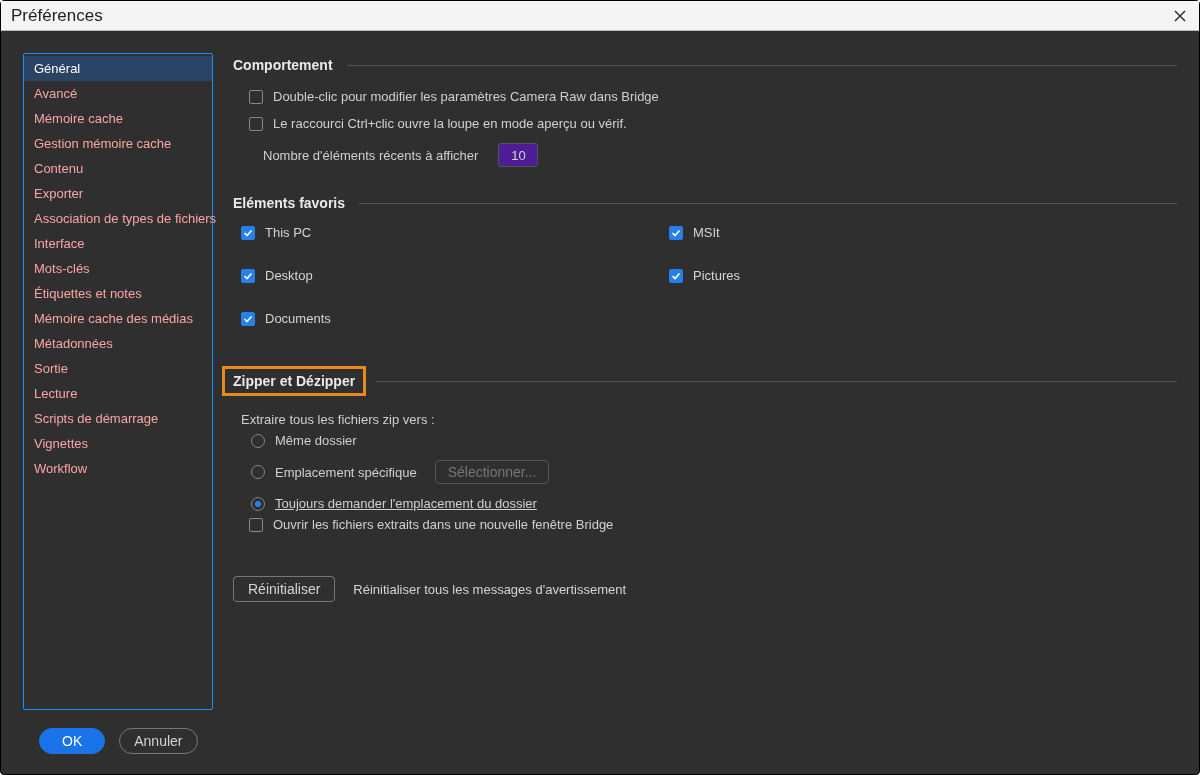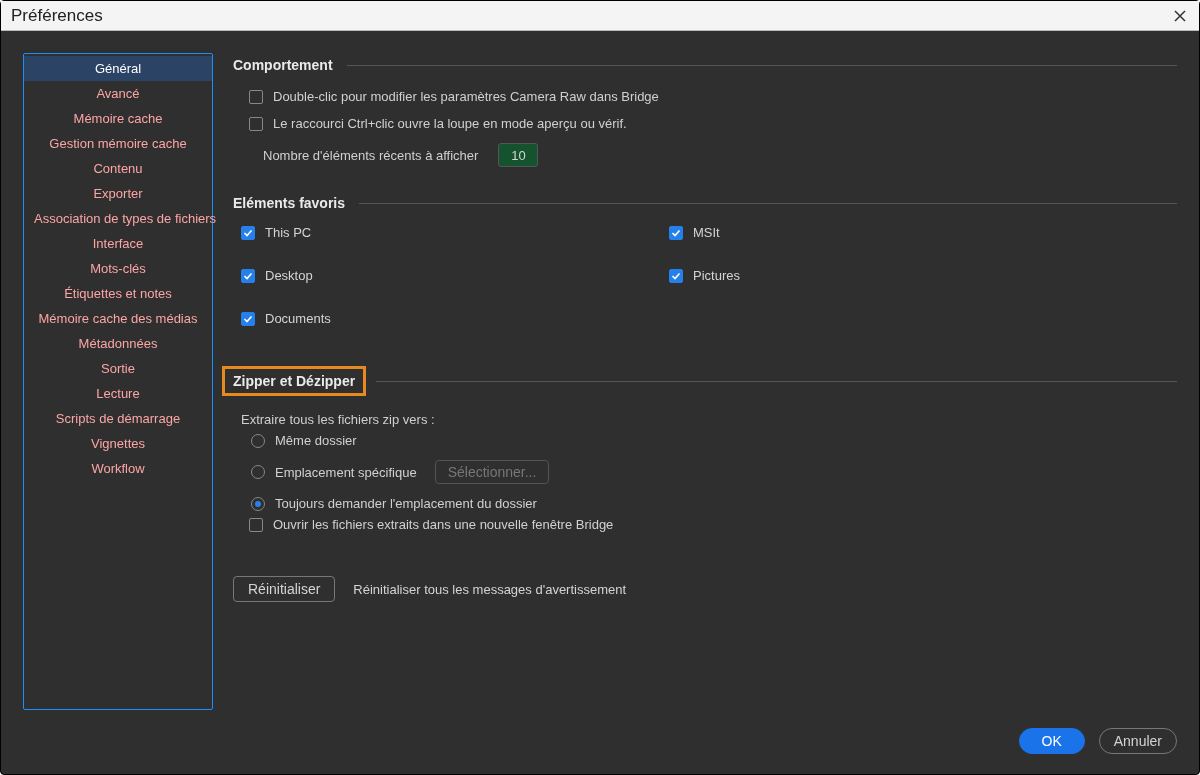--- a/index.html
+++ b/index.html
@@ -41,21 +41,21 @@
     padding: 22px 22px 18px 22px;
     gap: 20px;
     background: #2f2f2f;
   }
 
   .sidebar {
     width: 190px;
     border: 1px solid #1a8fff;
     border-radius: 2px;
     padding: 2px 0;
-    display: flex; flex-direction: column; text-align: center;
+    display: flex; flex-direction: column;
   }
   .sidebar-item {
     padding: 5px 10px;
     color: #fca5a5;
     cursor: pointer;
     font-size: 13px;
     white-space: nowrap;
   }
   .sidebar-item.selected {
     background: #2b4364;
@@ -127,21 +127,21 @@
   }
   .radio.selected::after {
     content: "";
     width: 6px; height: 6px;
     border-radius: 50%;
     background: #2680eb;
   }
 
   .num-input {
     width: 40px; height: 24px;
-    background: #14532d;
+    background: #4c1d95;
     border: 1px solid #555;
     border-radius: 3px;
     color: #d4d4d4;
     text-align: center;
     font-size: 13px;
     display:flex; align-items:center; justify-content:center;
     margin-left: 10px;
   }
 
   .btn {
@@ -175,22 +175,22 @@
   }
 
   .extract-group { margin-top: 6px; margin-left: 10px; display:flex; flex-direction:column; gap:12px;}
 
   .reset-row {
     display:flex; align-items:center; gap:18px;
     margin-top: 38px; margin-left:0;
   }
 
   .footer {
-    display:flex; justify-content:flex-end; gap:14px;
-    padding: 0 22px 20px 27px;
+    display:flex; gap:14px;
+    padding: 0 22px 20px 38px;
   }
 
   .spacer-vert-sm { height: 14px; }
   .spacer-vert-md { height: 22px; }
 </style>
 </head>
 <body>
 
 <div class="window">
 
@@ -308,21 +308,21 @@
       <div class="extract-group">
         <div class="row" style="padding:0 0 0 8px;">
           <span class="radio"></span>
           <span>Même dossier</span>
         </div>
         <div class="row" style="padding:0 0 0 8px;">
           <span class="radio"></span>
           <span>Emplacement spécifique</span>
           <span class="btn disabled" style="margin-left:8px; border-radius:4px; padding:3px 12px;">Sélectionner...</span>
         </div>
-        <div class="row" style="padding:0 0 0 8px;">
+        <div class="row" style="padding:0 0 0 8px;text-decoration:underline;">
           <span class="radio selected"></span>
           <span>Toujours demander l'emplacement du dossier</span>
         </div>
       </div>
 
       <div class="row indented" style="">
         <span class="checkbox"></span>
         <span>Ouvrir les fichiers extraits dans une nouvelle fenêtre Bridge</span>
       </div>
 

